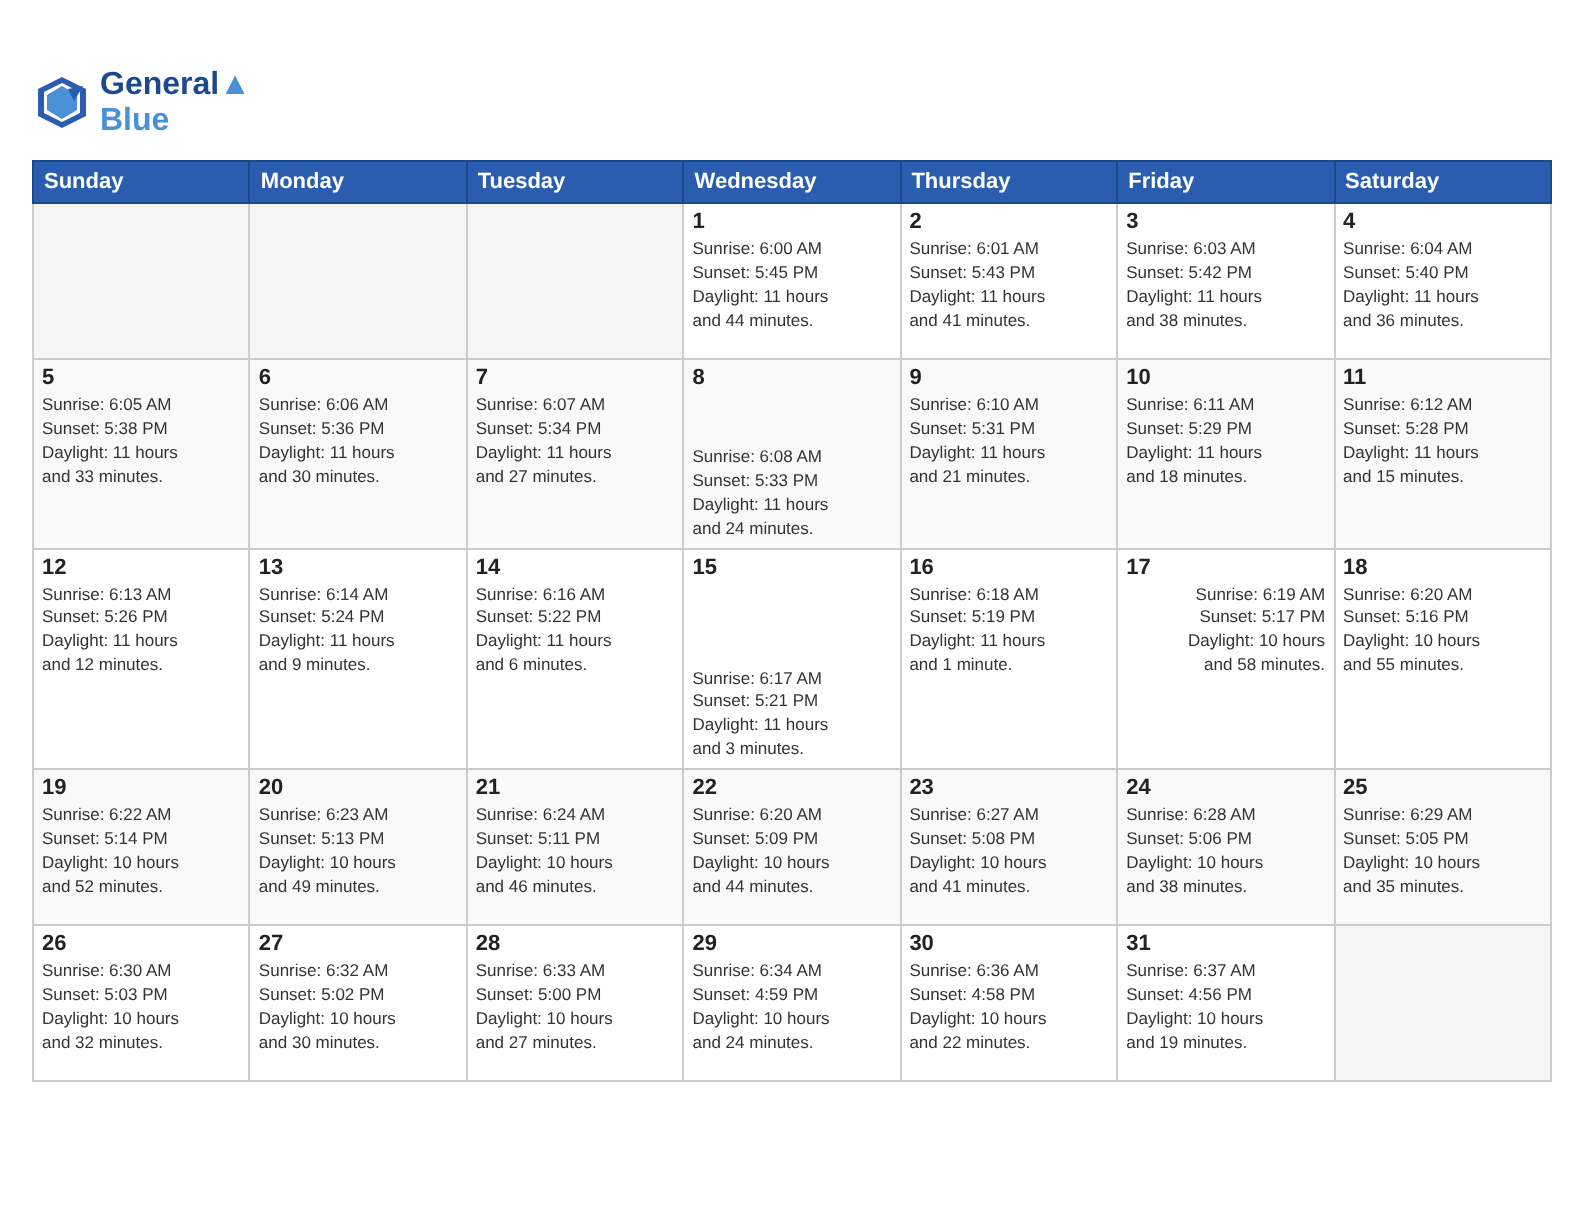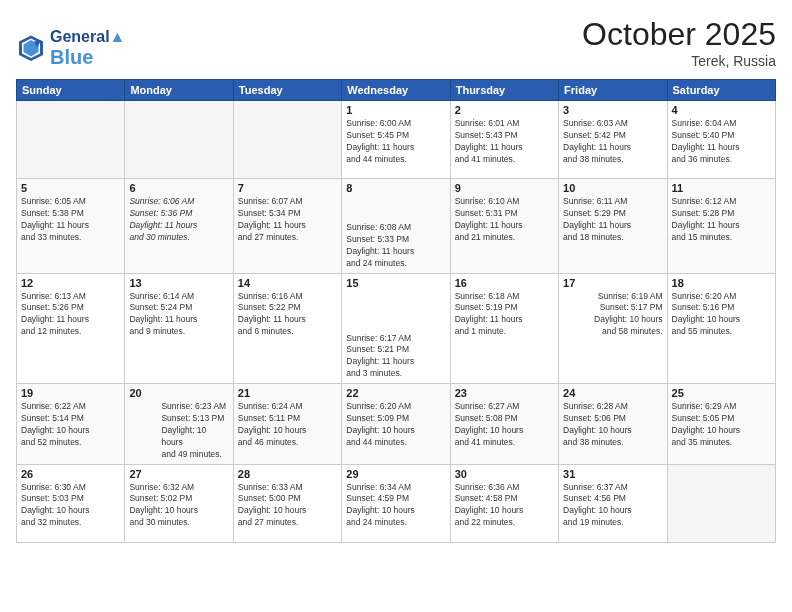--- a/index.html
+++ b/index.html
@@ -12,22 +12,23 @@
     }
     .page {
       width: 792px;
       height: 612px;
       padding: 16px;
       background: #fff;
     }
     .header {
       display: flex;
       justify-content: space-between;
-      align-items: flex-end;
+      align-items: center;
       margin-bottom: 10px;
+      margin-top: 18px;
     }
     .logo {
       display: flex;
       align-items: center;
       gap: 4px;
     }
     .logo-icon {
       width: 30px;
       height: 30px;
     }
@@ -91,26 +92,22 @@
   <div class="header">
     <div class="logo">
       <svg class="logo-icon" viewBox="0 0 40 40">
         <polygon points="20,2 36,10 36,28 20,36 4,28 4,10" fill="#2a5db0"></polygon>
         <polygon points="20,6 32,12 32,26 20,32 8,26 8,12" fill="#fff"></polygon>
         <polygon points="20,8 30,14 30,24 20,30 10,24 10,14" fill="#4a90d9"></polygon>
         <polygon points="24,10 34,8 28,18" fill="#2a5db0"></polygon>
       </svg>
       <div>
         <div style="font-size:16px;font-weight:bold;color:#1a4a8c;">General<span style="color:#4a90d9;">▲</span></div>
-        <div style="font-size:20px;font-weight:bold;color:#4a90d9;">Blue</div>
+        <div style="font-size:16px;font-weight:bold;color:#4a90d9;">Blue</div>
       </div>
-    </div>
-    <div class="title-block">
-      <div class="month-title">October 2025</div>
-      <div class="location">Terek, Russia</div>
     </div>
   </div>
 
   <table class="calendar">
     <thead>
       <tr>
         <th>Sunday</th>
         <th>Monday</th>
         <th>Tuesday</th>
         <th>Wednesday</th>
@@ -156,21 +153,21 @@
         <tr>
           <td>
             <span class="day-number">5</span>
             <div class="day-info" style="white-space: pre-line;">Sunrise: 6:05 AM
 Sunset: 5:38 PM
 Daylight: 11 hours
 and 33 minutes.</div>
           </td>
           <td>
             <span class="day-number">6</span>
-            <div class="day-info" style="white-space: pre-line; font-style: italic;">Sunrise: 6:06 AM
+            <div class="day-info" style="white-space: pre-line;">Sunrise: 6:06 AM
 Sunset: 5:36 PM
 Daylight: 11 hours
 and 30 minutes.</div>
           </td>
           <td>
             <span class="day-number">7</span>
             <div class="day-info" style="white-space: pre-line;">Sunrise: 6:07 AM
 Sunset: 5:34 PM
 Daylight: 11 hours
 and 27 minutes.</div>
@@ -258,21 +255,21 @@
         <tr>
           <td>
             <span class="day-number">19</span>
             <div class="day-info" style="white-space: pre-line;">Sunrise: 6:22 AM
 Sunset: 5:14 PM
 Daylight: 10 hours
 and 52 minutes.</div>
           </td>
           <td>
             <span class="day-number">20</span>
-            <div class="day-info" style="white-space: pre-line; margin-left: 32px;">Sunrise: 6:23 AM
+            <div class="day-info" style="white-space: pre-line;">Sunrise: 6:23 AM
 Sunset: 5:13 PM
 Daylight: 10 hours
 and 49 minutes.</div>
           </td>
           <td>
             <span class="day-number">21</span>
             <div class="day-info" style="white-space: pre-line;">Sunrise: 6:24 AM
 Sunset: 5:11 PM
 Daylight: 10 hours
 and 46 minutes.</div>

